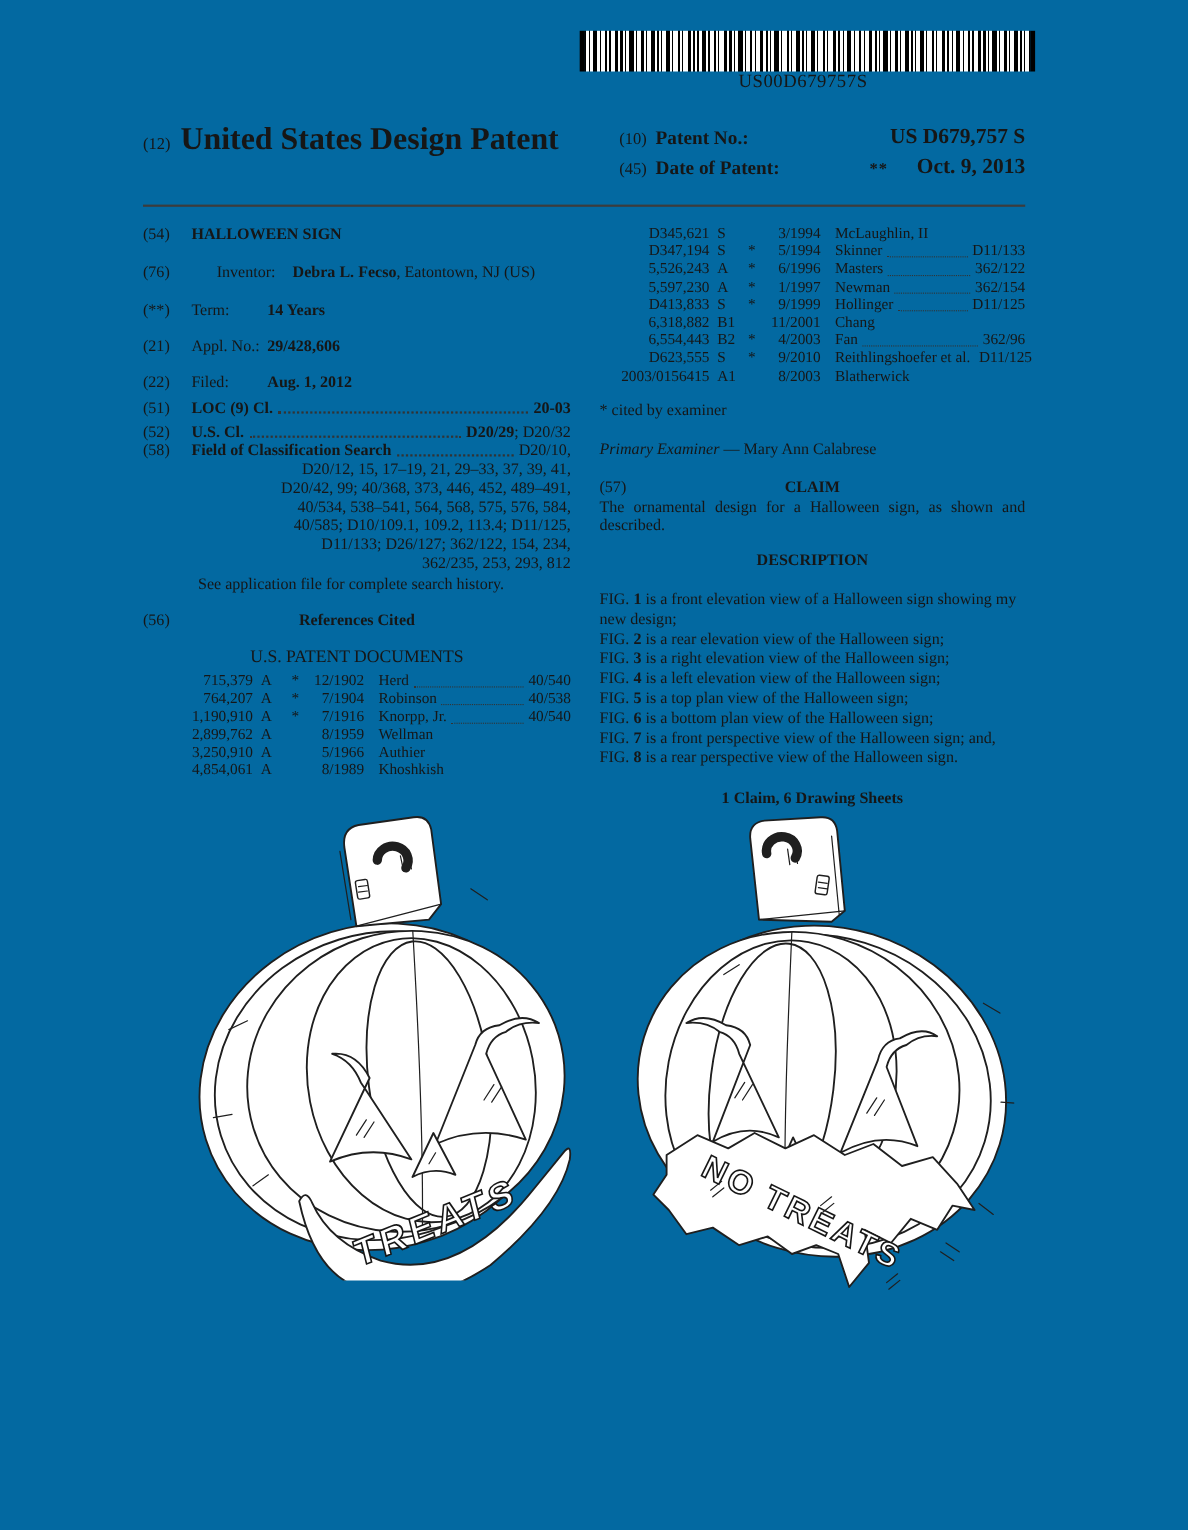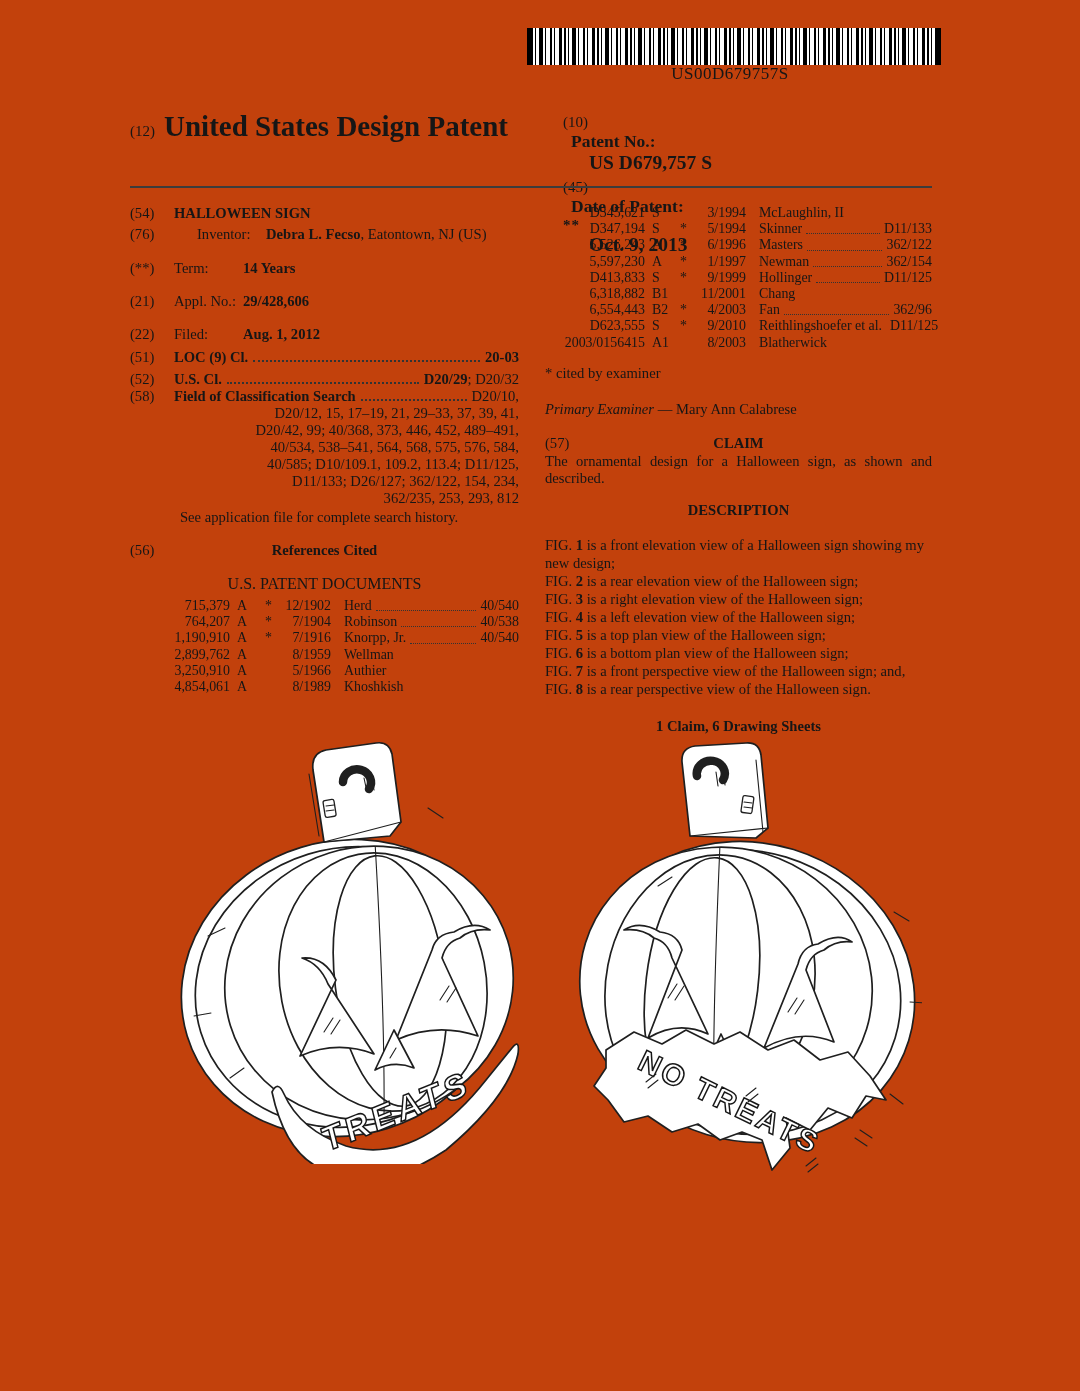--- a/index.html
+++ b/index.html
@@ -1,16 +1,16 @@
 <!DOCTYPE html>
 <html><head>
 <meta charset="utf-8">
 <style>
   html,body{margin:0;padding:0;background:#fff;}
-  .page{position:relative;width:1080px;height:1391px;background:#c2410c;overflow:hidden;
+  .page{position:relative;width:1080px;height:1391px;background:#0369a1;overflow:hidden;
         font-family:"Liberation Serif",serif;color:#161616;}
 
   
   .barcode{position:absolute;left:527px;top:28px;width:406px;height:37px;
     border-left:4px solid #000;border-right:4px solid #000;
     background:repeating-linear-gradient(90deg,
       #000 0,#000 2px,#fff 2px,#fff 4px,
       #000 4px,#000 5px,#fff 5px,#fff 8px,
       #000 8px,#000 12px,#fff 12px,#fff 14px,
       #000 14px,#000 15px,#fff 15px,#fff 19px,
@@ -20,37 +20,37 @@
   .barcode-text{position:absolute;left:527px;top:64px;width:406px;text-align:center;
     font-size:17px;letter-spacing:.5px;}
 
   
   .hdr{position:absolute;left:130px;top:110px;width:802px;display:flex;justify-content:space-between;}
   .hdr-title-row{display:flex;align-items:baseline;gap:9px;}
   .h-tag{font-size:15px;}
   .doc-title{font-size:29px;font-weight:bold;}
   .hdr-author{font-size:18px;font-weight:bold;margin:3px 0 0 43px;}
   .hdr-right{width:369px;padding-top:4px;}
-  .hr-row{display:flex;align-items:flex-start;margin-bottom:5px;flex-direction:column;}
+  .hr-row{display:flex;align-items:flex-end;margin-bottom:5px;}
   .hr-tag{font-size:15px;}
   .hr-lbl{font-size:17.5px;font-weight:bold;margin-left:8px;}
   .hr-fill{flex:1;}
   .hr-stars{font-size:15px;font-weight:bold;letter-spacing:1px;}
   .hr-val{font-size:19.5px;font-weight:bold;margin-left:26px;white-space:nowrap;}
   .rule{position:absolute;left:130px;top:186px;width:802px;height:2px;background:#3c3c3c;}
 
   
   .col{position:absolute;top:205px;font-size:14.6px;line-height:17px;}
   .col-l{left:130px;width:389px;}
   .col-r{left:545px;width:387px;}
   .f{display:flex;}
   .tagc{flex:0 0 44px;}
   .fbody{flex:1;}
   .lblw{display:inline-block;width:69px;}
-  .mb18{margin-bottom:4px;} .mb17{margin-bottom:17px;gap:23px;} .mb16{margin-bottom:16px;}
+  .mb18{margin-bottom:18px;} .mb17{margin-bottom:17px;gap:23px;} .mb16{margin-bottom:16px;}
   .mb6{margin-bottom:6px;} .mb5{margin-bottom:5px;}
   .cls-row{display:flex;align-items:flex-end;}
   .ldr{flex:1;border-bottom:2px dotted #333;margin:0 5px 4px;}
   .rt{text-align:right;}
   .see-note{padding-left:6px;margin-top:2px;}
   .center-head{position:relative;text-align:center;font-weight:bold;margin-top:16px;}
   .tag-abs{position:absolute;left:0;font-weight:normal;}
   .center-sub{text-align:center;margin:16px 0 6px;font-size:16px;}
 
   

